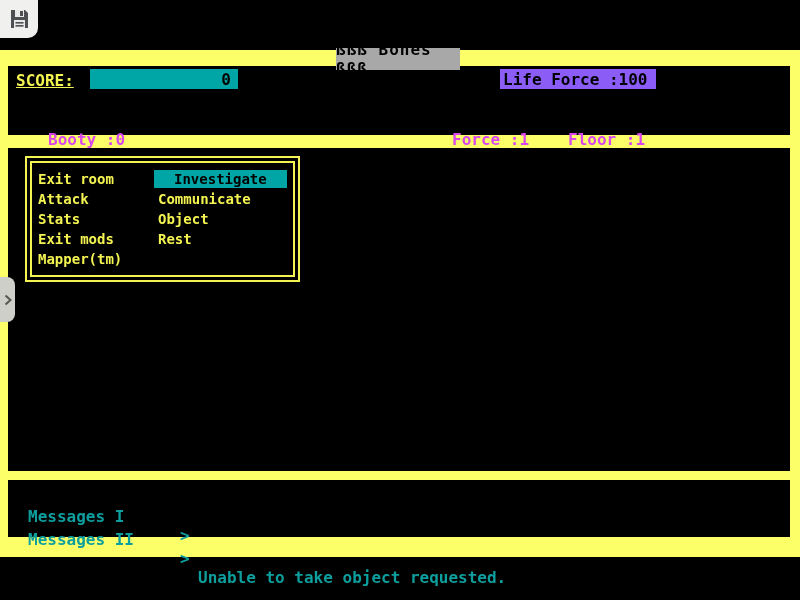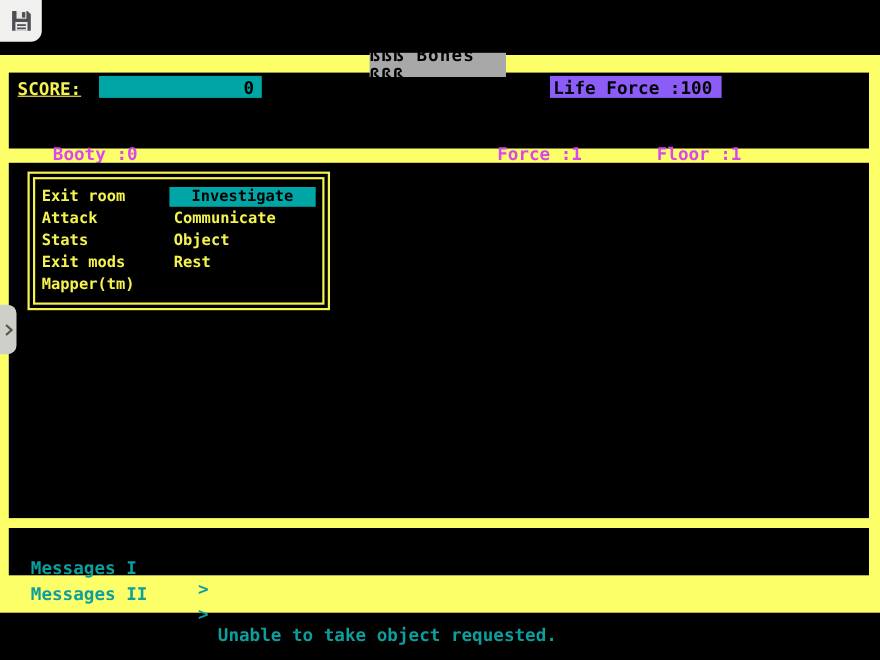--- a/index.html
+++ b/index.html
@@ -23,21 +23,21 @@
   }
 
   
   .frame {
     left: 0; top: 50px; width: 800px; height: 507px;
     background: #fdff68;
   }
   .panel { position: absolute; left: 8px; width: 782px; background: #000; }
   .header-panel   { top: 16px;  height: 69px; }
   .main-panel     { top: 98px;  height: 323px; }
-  .messages-panel { top: 430px; height: 43px; }
+  .messages-panel { top: 430px; height: 57px; }
 
   
   .title-chip {
     left: 336px; top: 48px; width: 124px; height: 22px;
     background: #a8a8a8; color: #000;
     display: flex; align-items: center; justify-content: center;
     font-size: 16px; letter-spacing: 1px; z-index: 5;
   }
 
   .ytext { color: #f3f351; font-size: 16px; }
@@ -53,21 +53,21 @@
   }
   .life-badge {
     left: 492px; top: 3px; width: 156px; height: 20px;
     background: #8b5cf6; color: #000; font-size: 16px;
     display: flex; align-items: center;
     padding-left: 3px;
   }
   .stat-booty { left: 40px;  top: 46px; }
   .stat-armor { left: 295px; top: 64px; }
   .stat-force { left: 444px; top: 46px; }
-  .stat-floor { left: 589px; top: 46px; text-align: right; }
+  .stat-floor { left: 560px; top: 46px; text-align: right; }
 
   
   .menu-box {
     left: 17px; top: 8px; width: 275px; height: 126px;
     border: 2px solid #f3f351;
   }
   .menu-inner {
     position: absolute; left: 3px; top: 3px;
     width: calc(100% - 6px); height: calc(100% - 6px);
     border: 2px solid #f3f351;

